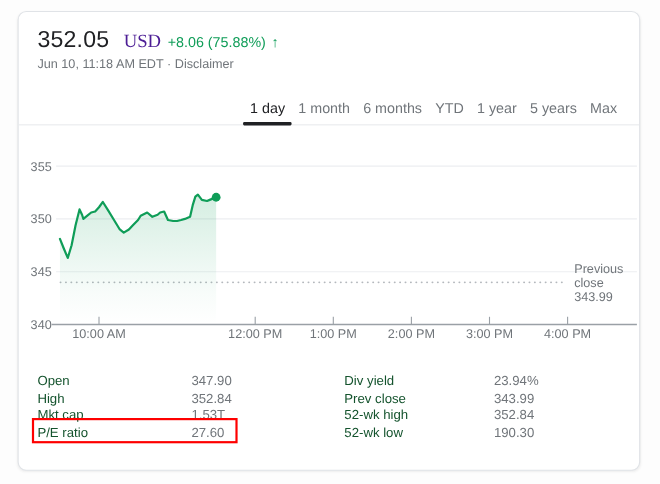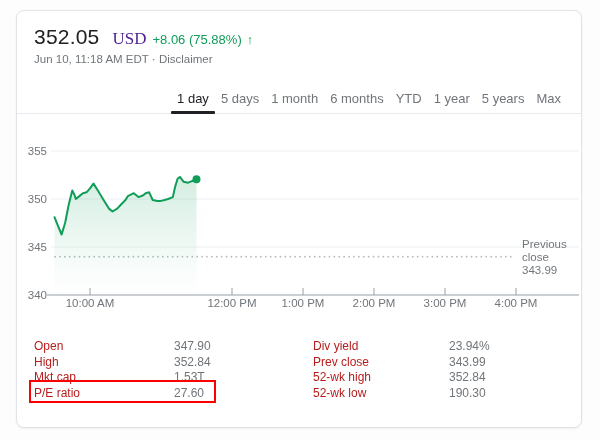--- a/index.html
+++ b/index.html
@@ -38,21 +38,21 @@
     background:#202124;border-radius:1px;
   }
   
   .chart-wrap{position:absolute;left:0;top:125px;width:564px;height:175px;}
   .chart-wrap svg{display:block;}
   
   .stats-col{position:absolute;top:327px;font-size:12px;}
   .stats-left{left:17px;width:200px;}
   .stats-right{left:296px;width:250px;}
   .stat-row{height:15.7px;display:flex;align-items:center;position:relative;}
-  .stat-label{color:#b91c1c;}
+  .stat-label{color:#14532d;}
   .stat-value{position:absolute;color:#70757a;}
   .stats-left .stat-value{left:140px;}
   .stats-right .stat-value{left:136px;}
   .red-box{
     position:absolute;left:12px;top:369px;width:183px;height:19px;
     border:2px solid #fe0000;z-index:3;pointer-events:none;
   }
 </style>
 </head>
 <body>
@@ -64,21 +64,20 @@
       <span class="price">352.05</span>
       <span class="currency">USD</span>
       <span class="change">+8.06 (75.88%)</span>
       <span class="arrow">↑</span>
     </div>
     <div class="subtitle"><span>Jun 10, 11:18 AM EDT</span><span> · </span><span class="disclaimer">Disclaimer</span></div>
   </div>
 
   <div class="tabbar">
     <div class="tab active">1 day</div>
-    <div class="tab">5 days</div>
     <div class="tab">1 month</div>
     <div class="tab">6 months</div>
     <div class="tab">YTD</div>
     <div class="tab">1 year</div>
     <div class="tab">5 years</div>
     <div class="tab">Max</div>
   </div>
 
   <div class="chart-wrap">
     <svg id="chart-svg" width="564" height="175" viewBox="0 0 564 175" xmlns="http://www.w3.org/2000/svg">

